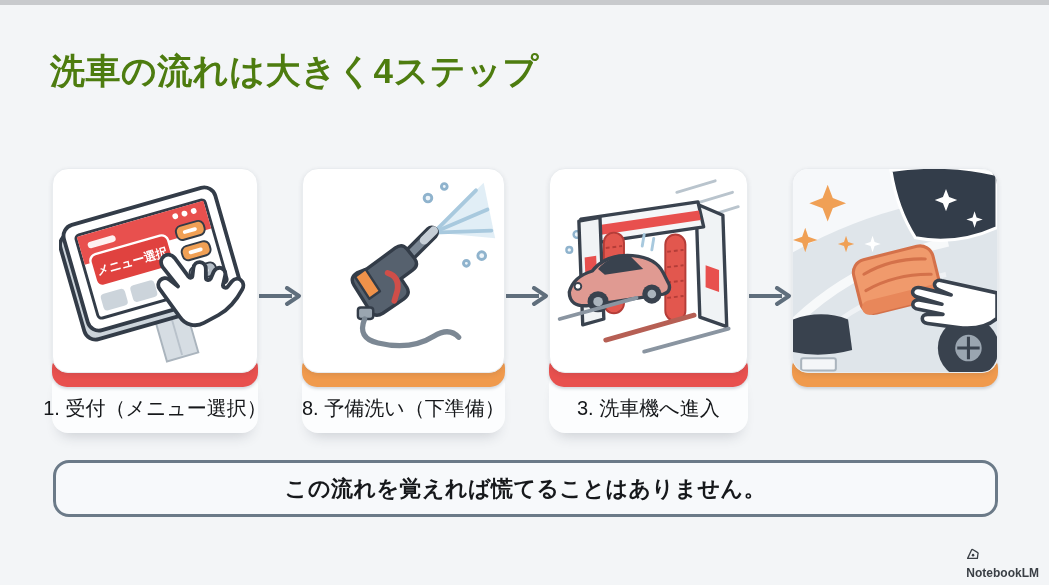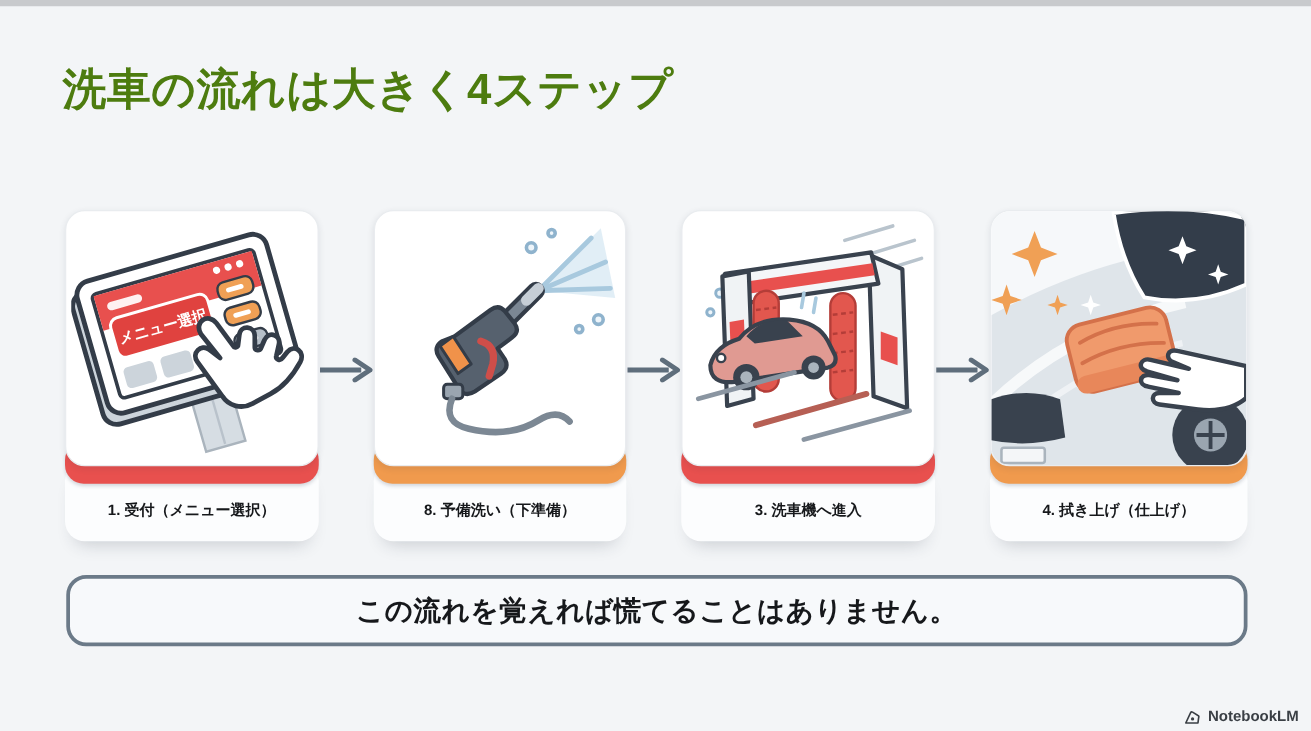--- a/index.html
+++ b/index.html
@@ -33,37 +33,37 @@
     position:relative; z-index:2; height:34px; margin-top:-20px;
     border-radius:15px; box-shadow:0 2px 3px rgba(40,50,70,0.18);
   }
   .accent.red    { background:#e8504e; }
   .accent.orange { background:#f09a4d; }
   .caption {
     position:relative; z-index:1; height:64px; margin-top:-18px; padding-top:14px;
     background:#fcfdfe; border-radius:16px;
     box-shadow:0 10px 14px -8px rgba(40,50,70,0.22);
     display:flex; align-items:center; justify-content:center;
-    font-size:12px; font-weight:700; color:#16181b; white-space:nowrap;
+    font-size:20px; font-weight:400; color:#16181b; white-space:nowrap;
   }
   .arrow-wrap {
     flex:1; display:flex; justify-content:center; margin-top:118px;
   }
   .summary-note {
     position:absolute; left:53px; top:460px; width:945px; height:57px;
     background:#f7f9fb; border:3px solid #6b7a88; border-radius:16px;
     display:flex; align-items:center; justify-content:center;
   }
   .summary-note span {
     font-size:22px; font-weight:700; color:#16181b; letter-spacing:0.5px;
   }
   .brand-footer {
     position:absolute; right:10px; bottom:5px;
-    display:flex; align-items:flex-end; gap:6px;
-    font-size:12px; font-weight:700; color:#3a3f45;
+    display:flex; align-items:flex-start; gap:6px;
+    font-size:12px; font-weight:700; color:#3a3f45;flex-direction:column;
   }
   svg text { font-family:"Liberation Sans","DejaVu Sans",sans-serif; }
 </style>
 </head>
 <body>
 
 <div class="top-strip"></div>
 
 <h1 class="page-title">洗車の流れは大きく4ステップ</h1>
 
@@ -264,21 +264,20 @@
         </g>
         <g fill="#f0a055">
           <path d="M34 16 l5 13 13 5 -13 5 -5 13 -5 -13 -13 -5 13 -5 z"></path>
           <path d="M12 58 l3 9 9 3 -9 3 -3 9 -3 -9 -9 -3 9 -3 z"></path>
           <path d="M52 66 l2 6 6 2 -6 2 -2 6 -2 -6 -6 -2 6 -2 z"></path>
         </g>
         <path d="M78 66 l2 6 6 2 -6 2 -2 6 -2 -6 -6 -2 6 -2 z" fill="#ffffff"></path>
       </svg>
     </div>
     <div class="accent orange"></div>
-    <div class="caption">4. 拭き上げ（仕上げ）</div>
   </div>
 
 </div>
 
 <div class="summary-note">
   <span>この流れを覚えれば慌てることはありません。</span>
 </div>
 
 <div class="brand-footer">
   <svg width="13" height="13" viewBox="0 0 24 24">

